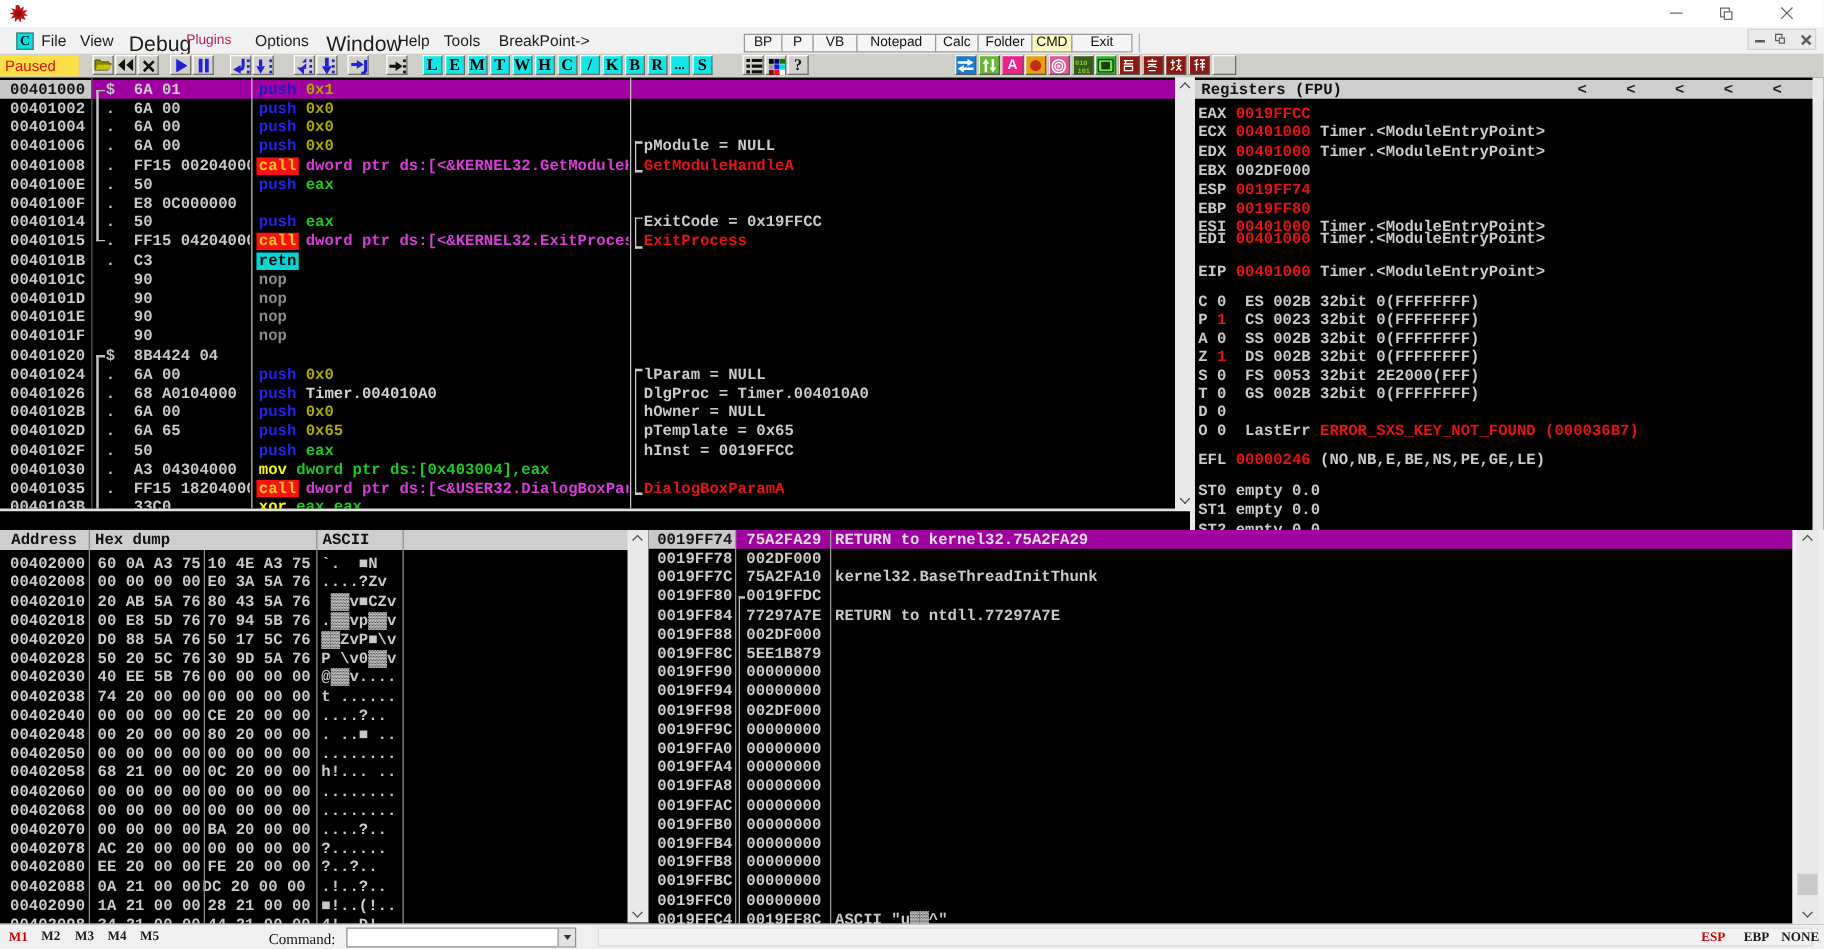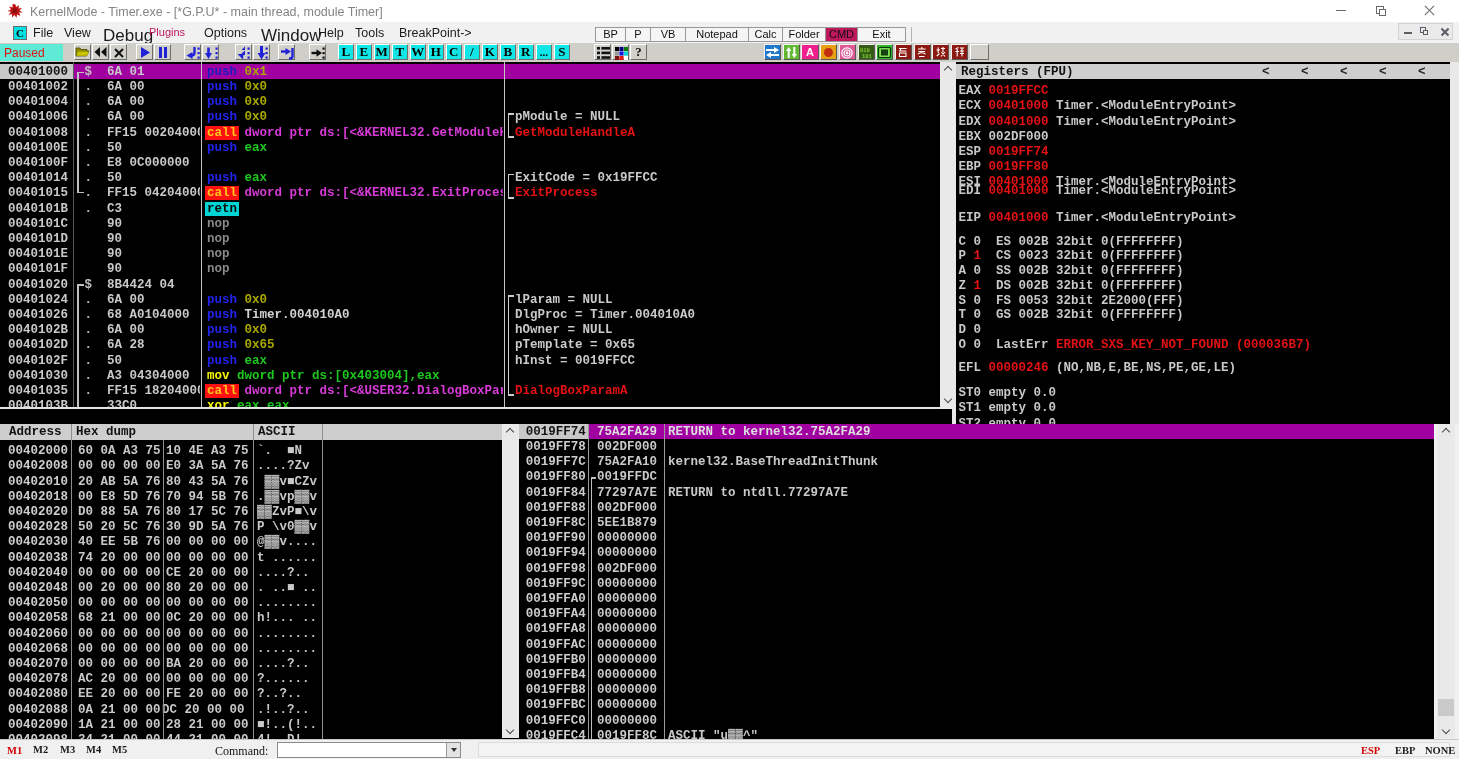--- a/index.html
+++ b/index.html
@@ -13,21 +13,20 @@
 .tb{position:absolute;top:1px;width:17px;height:16px;background:#d2d0ca;border:1px solid;border-color:#ffffff #6f6d68 #6f6d68 #ffffff}
 .cvu{position:absolute;width:6px;height:6px;border-left:1.5px solid #4a4a4a;border-top:1.5px solid #4a4a4a;transform:rotate(45deg)}
 .cvd{position:absolute;width:6px;height:6px;border-left:1.5px solid #4a4a4a;border-top:1.5px solid #4a4a4a;transform:rotate(225deg)}
 .vl{position:absolute;width:1px}
 </style></head><body>
 <div class="a" style="left:0;top:0;width:1459px;height:22px;background:#fff">
 <svg class="a" style="left:7px;top:3px" width="16" height="16" viewBox="0 0 16 16">
       <path fill="#c01414" d="M8 1 L9.5 4 L12 2 L11.5 5.5 L15 5 L12.5 7.5 L15.5 9.5 L12 9.5 L13.5 13 L10 11.5 L9.5 15 L7.5 12 L5 14.5 L5 11 L1.5 12 L4 8.8 L0.5 8 L4 6.5 L2 3.5 L5.5 4.5 L5.5 1.2 Z"></path>
       <circle cx="7.8" cy="7.8" r="2.6" fill="#8c0f0f"></circle>
     </svg>
-<span class="a" style="left:30px;top:4.5px;font-size:12.5px;color:#848484">KernelMode - Timer.exe - [*G.P.U* - main thread, module Timer]</span>
 <div class="a" style="left:1336px;top:10px;width:10px;height:1.3px;background:#686868"></div>
 <div class="a" style="left:1376px;top:6px;width:8px;height:8px;border:1.1px solid #686868"></div>
 <div class="a" style="left:1379px;top:9px;width:7px;height:7px;border:1.1px solid #686868;background:#fff"></div>
 <div class="a" style="left:1423px;top:10px;width:13px;height:1.3px;background:#686868;transform:rotate(45deg)"></div>
 <div class="a" style="left:1423px;top:10px;width:13px;height:1.3px;background:#686868;transform:rotate(-45deg)"></div>
 </div>
 <div class="a" style="left:0;top:22px;width:1459px;height:21px;background:#f1f1f1">
 <div class="a" style="left:13px;top:4px;width:14px;height:14px;background:#00e2e2;border:1px solid #6a6a6a;text-align:center;font:bold 11px/12px 'Liberation Serif',serif;color:#000">C</div>
 <span class="a" style="left:33px;top:4px;font-size:12.5px;color:#1c1c1c">File</span>
 <span class="a" style="left:64px;top:4px;font-size:12.5px;color:#1c1c1c">View</span>
@@ -37,32 +36,32 @@
 <span class="a" style="left:261px;top:4px;font-size:17px;color:#1c1c1c">Window</span>
 <span class="a" style="left:318px;top:4px;font-size:12.5px;color:#1c1c1c">Help</span>
 <span class="a" style="left:355px;top:4px;font-size:12.5px;color:#1c1c1c">Tools</span>
 <span class="a" style="left:399px;top:4px;font-size:12.5px;color:#1c1c1c">BreakPoint-&gt;</span>
 <div class="a" style="left:595px;top:5px;width:31px;height:15px;background:#f5f5f5;border:1px solid #989898;text-align:center;font:11px/13px 'Liberation Sans',sans-serif;color:#111">BP</div>
 <div class="a" style="left:625px;top:5px;width:26px;height:15px;background:#f5f5f5;border:1px solid #989898;text-align:center;font:11px/13px 'Liberation Sans',sans-serif;color:#111">P</div>
 <div class="a" style="left:650px;top:5px;width:36px;height:15px;background:#f5f5f5;border:1px solid #989898;text-align:center;font:11px/13px 'Liberation Sans',sans-serif;color:#111">VB</div>
 <div class="a" style="left:685px;top:5px;width:64px;height:15px;background:#f5f5f5;border:1px solid #989898;text-align:center;font:11px/13px 'Liberation Sans',sans-serif;color:#111">Notepad</div>
 <div class="a" style="left:748px;top:5px;width:35px;height:15px;background:#f5f5f5;border:1px solid #989898;text-align:center;font:11px/13px 'Liberation Sans',sans-serif;color:#111">Calc</div>
 <div class="a" style="left:782px;top:5px;width:44px;height:15px;background:#f5f5f5;border:1px solid #989898;text-align:center;font:11px/13px 'Liberation Sans',sans-serif;color:#111">Folder</div>
-<div class="a" style="left:825px;top:5px;width:33px;height:15px;background:#be185d;border:1px solid #989898;text-align:center;font:11px/13px 'Liberation Sans',sans-serif;color:#111">CMD</div>
+<div class="a" style="left:825px;top:5px;width:33px;height:15px;background:#fef9c3;border:1px solid #989898;text-align:center;font:11px/13px 'Liberation Sans',sans-serif;color:#111">CMD</div>
 <div class="a" style="left:857px;top:5px;width:49px;height:15px;background:#f5f5f5;border:1px solid #989898;text-align:center;font:11px/13px 'Liberation Sans',sans-serif;color:#111">Exit</div>
 <div class="vl" style="left:911px;top:5px;height:15px;background:#b3b3b3"></div>
 <div class="a" style="left:1398px;top:1px;width:55px;height:17px;background:#eaeaea;border:1px solid #d2d2d2"></div>
 <div class="a" style="left:1403.5px;top:10px;width:8px;height:1.5px;background:#5c5c66"></div>
 <div class="a" style="left:1420px;top:5px;width:6px;height:6px;border:1.2px solid #5c5c66"></div>
 <div class="a" style="left:1422.5px;top:7.5px;width:5px;height:5px;border:1.2px solid #5c5c66;background:#eaeaea"></div>
 <div class="a" style="left:1439.5px;top:9px;width:10px;height:1.8px;background:#5c5c66;transform:rotate(45deg)"></div>
 <div class="a" style="left:1439.5px;top:9px;width:10px;height:1.8px;background:#5c5c66;transform:rotate(-45deg)"></div>
 </div>
 <div class="a" style="left:0;top:43px;width:1459px;height:19px;background:#cfcec9">
-<div class="a" style="left:0;top:0.5px;width:63px;height:17px;background:#5eead4">
+<div class="a" style="left:0;top:0.5px;width:63px;height:17px;background:#fde047">
       <span class="a" style="left:4px;top:2px;font-size:12px;color:#e01010">Paused</span>
     </div>
 <div class="tb" style="left:74px;width:17px;background:#d2d0ca">
       <svg width="15" height="14" viewBox="0 0 15 14" style="position:absolute;left:0;top:0">
         <path fill="#8f8a00" stroke="#4a4800" stroke-width="0.8" d="M1 11 L1 3 L5 3 L6 4.5 L12 4.5 L12 6 L14 6 L11.5 11 Z"></path>
         <path fill="#c9c400" d="M3 6.8 L14 6.8 L11.7 10.8 L1.5 10.8 Z"></path>
       </svg>
     </div>
 <div class="tb" style="left:92px;width:17px;background:#d2d0ca">
       <svg width="13" height="10" viewBox="0 0 13 10" style="position:absolute;left:1px;top:2px">
@@ -380,21 +379,21 @@
 <div class="a" style="left:107px;top:260.4px;width:93px;height:15px;overflow:hidden">
       <div class="m" style="left:0;top:0">6A 00</div>
     </div>
 <div class="a" style="left:205px;top:260.4px;width:298px;height:15px;overflow:hidden">
       <div class="m" style="left:2px;top:0"><span class="b">push</span> <span class="ol">0x0</span></div>
     </div>
 <div class="m" style="left:515px;top:260.4px"><span class="cw">hOwner = NULL</span></div>
 <div class="m" style="left:8px;top:275.59999999999997px;color:#c9c9c9">0040102D</div>
 <div class="m" style="left:84.5px;top:275.59999999999997px;color:#c0c0c0">.</div>
 <div class="a" style="left:107px;top:275.59999999999997px;width:93px;height:15px;overflow:hidden">
-      <div class="m" style="left:0;top:0">6A 28</div>
+      <div class="m" style="left:0;top:0">6A 65</div>
     </div>
 <div class="a" style="left:205px;top:275.59999999999997px;width:298px;height:15px;overflow:hidden">
       <div class="m" style="left:2px;top:0"><span class="b">push</span> <span class="ol">0x65</span></div>
     </div>
 <div class="m" style="left:515px;top:275.59999999999997px"><span class="cw">pTemplate = 0x65</span></div>
 <div class="m" style="left:8px;top:290.8px;color:#c9c9c9">0040102F</div>
 <div class="m" style="left:84.5px;top:290.8px;color:#c0c0c0">.</div>
 <div class="a" style="left:107px;top:290.8px;width:93px;height:15px;overflow:hidden">
       <div class="m" style="left:0;top:0">50</div>
     </div>
@@ -499,21 +498,21 @@
 <div class="m" style="left:8px;top:49.900000000000006px;color:#cdcdcd">00402010</div>
 <div class="m" style="left:78px;top:49.900000000000006px">20 AB 5A 76</div>
 <div class="m" style="left:166px;top:49.900000000000006px">80 43 5A 76</div>
 <div class="m" style="left:257px;top:49.900000000000006px"> ▓▓v■CZv</div>
 <div class="m" style="left:8px;top:65.10000000000001px;color:#cdcdcd">00402018</div>
 <div class="m" style="left:78px;top:65.10000000000001px">00 E8 5D 76</div>
 <div class="m" style="left:166px;top:65.10000000000001px">70 94 5B 76</div>
 <div class="m" style="left:257px;top:65.10000000000001px">.▓▓vp▓▓v</div>
 <div class="m" style="left:8px;top:80.30000000000001px;color:#cdcdcd">00402020</div>
 <div class="m" style="left:78px;top:80.30000000000001px">D0 88 5A 76</div>
-<div class="m" style="left:166px;top:80.30000000000001px">80 17 5C 76</div>
+<div class="m" style="left:166px;top:80.30000000000001px">50 17 5C 76</div>
 <div class="m" style="left:257px;top:80.30000000000001px">▓▓ZvP■\v</div>
 <div class="m" style="left:8px;top:95.50000000000001px;color:#cdcdcd">00402028</div>
 <div class="m" style="left:78px;top:95.50000000000001px">50 20 5C 76</div>
 <div class="m" style="left:166px;top:95.50000000000001px">30 9D 5A 76</div>
 <div class="m" style="left:257px;top:95.50000000000001px">P \v0▓▓v</div>
 <div class="m" style="left:8px;top:110.70000000000002px;color:#cdcdcd">00402030</div>
 <div class="m" style="left:78px;top:110.70000000000002px">40 EE 5B 76</div>
 <div class="m" style="left:166px;top:110.70000000000002px">00 00 00 00</div>
 <div class="m" style="left:257px;top:110.70000000000002px">@▓▓v....</div>
 <div class="m" style="left:8px;top:125.90000000000002px;color:#cdcdcd">00402038</div>

